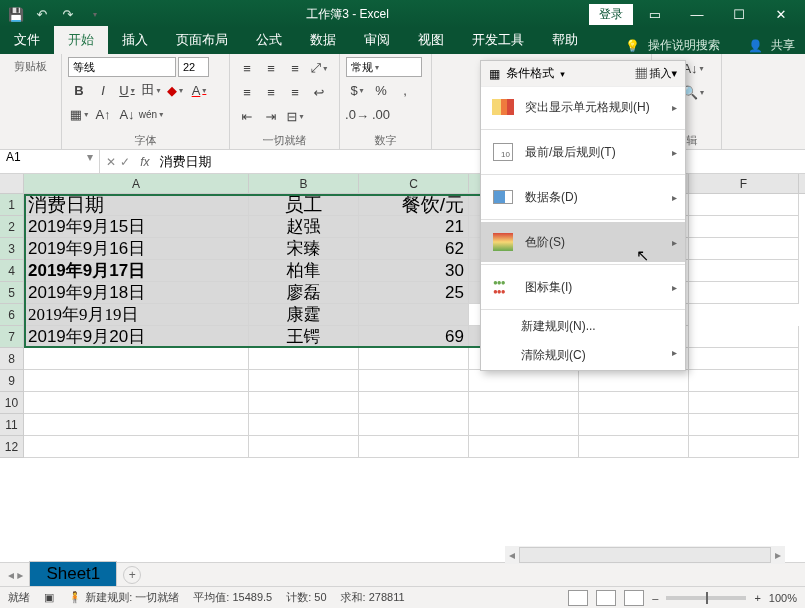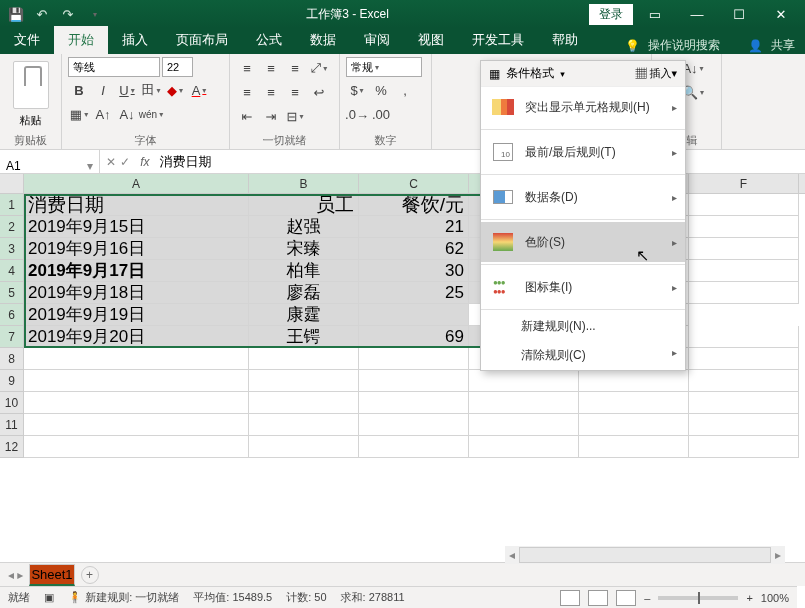--- a/index.html
+++ b/index.html
@@ -24,21 +24,21 @@
 .clip-big::before{content:"";position:absolute;top:4px;left:10px;width:14px;height:18px;border:2px solid #999;border-radius:3px 3px 0 0;border-bottom:none}
 .clip-label{font-size:11px;text-align:center}
 .font-row{display:flex;gap:2px;align-items:center}
 .font-sel{border:1px solid #ababab;background:#fff;height:20px;font-size:11px;padding:0 4px;display:flex;align-items:center}
 .icon-btn{width:22px;height:22px;display:flex;align-items:center;justify-content:center;font-size:13px;color:#444}
 .icon-btn.b{font-weight:bold}
 .icon-btn.i{font-style:italic}
 .icon-btn.u{text-decoration:underline}
 .dd::after{content:"▾";font-size:8px;margin-left:2px;color:#666}
 .namebox-row{height:24px;background:#fff;border-bottom:1px solid #d4d4d4;display:flex;align-items:center}
-.namebox{width:100px;border-right:1px solid #d4d4d4;padding:0 6px;display:flex;align-items:flex-end;height:100%;font-size:12px}
+.namebox{width:100px;border-right:1px solid #d4d4d4;padding:0 6px;display:flex;align-items:flex-start;height:100%;font-size:12px}
 .fx-btns{display:flex;gap:4px;padding:0 6px;color:#888}
 .fx-label{font-style:italic;color:#666;padding:0 4px}
 .formula-bar{flex:1;padding:0 6px;font-size:13px}
 .grid-area{position:relative;height:380px;overflow:hidden;background:#fff}
 .col-headers{display:flex;height:20px;background:#e6e6e6;border-bottom:1px solid #ccc}
 .corner{width:24px;border-right:1px solid #ccc;background:#e6e6e6}
 .col-h{border-right:1px solid #ccc;text-align:center;font-size:12px;line-height:20px;color:#333;background:#e6e6e6}
 .col-h.sel{background:#cce4d4}
 .rows{}
 .row{display:flex;height:22px}
@@ -59,23 +59,23 @@
 .ic-highlight{background:linear-gradient(90deg,#f7d774 40%,#ef7b3e 40%,#ef7b3e 70%,#d84a3a 70%);width:22px;height:16px}
 .ic-topbot{background:#fff;border:1px solid #999;width:20px;height:18px;position:relative}
 .ic-topbot::before{content:"10";position:absolute;bottom:1px;right:2px;font-size:8px;color:#666}
 .ic-databar{background:linear-gradient(90deg,#5b9bd5 60%,#fff 60%);width:20px;height:14px;border:1px solid #999}
 .ic-colorscale{background:linear-gradient(#d84a3a,#f7d774,#6aa84f);width:20px;height:18px}
 .ic-iconset{width:20px;height:18px;position:relative}
 .ic-iconset::before{content:"●●●";font-size:8px;letter-spacing:-1px;color:#6aa84f;position:absolute;top:0}
 .ic-iconset::after{content:"●●●";font-size:8px;letter-spacing:-1px;color:#d84a3a;position:absolute;bottom:0}
 .sheet-tabs{position:absolute;bottom:22px;left:0;right:0;height:24px;background:#f3f2f1;border-top:1px solid #d4d4d4;display:flex;align-items:center;padding:0 8px;gap:6px}
 .sheet-nav{display:flex;gap:4px;color:#888}
-.sheet-tab{background:#c2410c;border:1px solid #ccc;border-bottom:2px solid #217346;padding:2px 1px;font-size:13px}
+.sheet-tab{background:#0369a1;border:1px solid #ccc;border-bottom:2px solid #217346;padding:2px 16px;font-size:17px}
 .sheet-add{width:18px;height:18px;border:1px solid #ccc;border-radius:50%;display:flex;align-items:center;justify-content:center;color:#666}
-.statusbar{position:absolute;bottom:0;left:0;right:8px;height:22px;background:#f3f2f1;border-top:1px solid #d4d4d4;display:flex;align-items:center;padding:0 8px;font-size:11px;color:#444;gap:14px}
+.statusbar{position:absolute;bottom:0;left:0;right:0;height:22px;background:#f3f2f1;border-top:1px solid #d4d4d4;display:flex;align-items:center;padding:0 8px;font-size:11px;color:#444;gap:14px}
 .status-right{margin-left:auto;display:flex;align-items:center;gap:8px}
 .view-btn{width:20px;height:16px;border:1px solid #999;background:#fff}
 .zoom-slider{width:80px;height:4px;background:#ccc;position:relative}
 .zoom-slider::before{content:"";position:absolute;left:50%;top:-4px;width:2px;height:12px;background:#666}
 .cursor{position:absolute;top:246px;left:636px;font-size:16px;color:#000;z-index:200;pointer-events:none}
 .hscroll{position:absolute;bottom:22px;right:20px;width:280px;height:18px;background:#f0f0f0;display:flex;align-items:center}
 .hscroll-track{flex:1;height:16px;background:#e8e8e8;border:1px solid #ccc}
 </style>
 </head>
 <body>
@@ -113,30 +113,26 @@
   <div class="tabs-right">
     <span>💡</span>
     <span>操作说明搜索</span>
     <span style="margin-left:20px">👤</span>
     <span>共享</span>
   </div>
 </div>
 
 <div class="ribbon">
   <div class="group" style="width:62px">
-    <div class="group-body">
-      <div class="clip-big"></div>
-      <div class="clip-label">粘贴</div>
-    </div>
     <div class="group-label">剪贴板</div>
   </div>
   <div class="group" style="width:168px">
     <div class="group-body">
       <div class="font-row">
-        <div class="font-sel" style="width:92px">等线</div>
+        <div class="font-sel" style="width:108px">等线</div>
         <div class="font-sel" style="width:31px">22</div>
       </div>
       <div class="font-row">
         <div class="icon-btn b">B</div>
         <div class="icon-btn i">I</div>
         <div class="icon-btn u dd">U</div>
         <div class="icon-btn dd">田</div>
         <div class="icon-btn dd" style="color:#c00">◆</div>
         <div class="icon-btn dd" style="text-decoration:underline;text-decoration-color:red">A</div>
       </div>
@@ -229,21 +225,21 @@
         <div class="col-h sel" style="width: 110px;">C</div>
         <div class="col-h sel" style="width: 110px;">D</div>
         <div class="col-h" style="width: 110px;">E</div>
         <div class="col-h" style="width: 110px;">F</div>
       </div>
   </div>
   <div class="rows" id="gridrows">
       <div class="row r1">
         <div class="row-h sel">1</div>
         <div class="cell sel" style="width: 225px;">消费日期</div>
-        <div class="cell sel" style="width: 110px; text-align: right;">员工</div>
+        <div class="cell sel" style="width: 110px; text-align: center;">员工</div>
         <div class="cell sel" style="width: 110px; text-align: right;">餐饮/元</div>
         <div class="cell sel" style="width: 110px; text-align: right;">住</div>
         <div class="cell" style="width: 110px;"></div>
         <div class="cell" style="width: 110px;"></div>
       </div>
       <div class="row r2">
         <div class="row-h sel">2</div>
         <div class="cell sel" style="width: 225px;">2019年9月15日</div>
         <div class="cell sel" style="width: 110px; text-align: center;">赵强</div>
         <div class="cell sel" style="width: 110px; text-align: right;">21</div>
@@ -273,21 +269,21 @@
         <div class="row-h sel">5</div>
         <div class="cell sel" style="width: 225px;">2019年9月18日</div>
         <div class="cell sel" style="width: 110px; text-align: center;">廖磊</div>
         <div class="cell sel" style="width: 110px; text-align: right;">25</div>
         <div class="cell sel" style="width: 110px; text-align: right;"></div>
         <div class="cell" style="width: 110px;"></div>
         <div class="cell" style="width: 110px;"></div>
       </div>
       <div class="row r6">
         <div class="row-h sel">6</div>
-        <div class="cell sel" style="width: 225px;">2019年9月19日</div>
+        <div class="cell sel" style="width: 225px; font-family: Liberation Serif, serif;">2019年9月19日</div>
         <div class="cell sel" style="width: 110px; text-align: center;">康霆</div>
         <div class="cell sel" style="width: 110px; text-align: right;"></div>
         <div class="cell" style="width: 110px;"></div>
         <div class="cell" style="width: 110px;"></div>
       </div>
       <div class="row r7">
         <div class="row-h sel">7</div>
         <div class="cell sel" style="width: 225px;">2019年9月20日</div>
         <div class="cell sel" style="width: 110px; text-align: center;">王锷</div>
         <div class="cell sel" style="width: 110px; text-align: right;">69</div>

